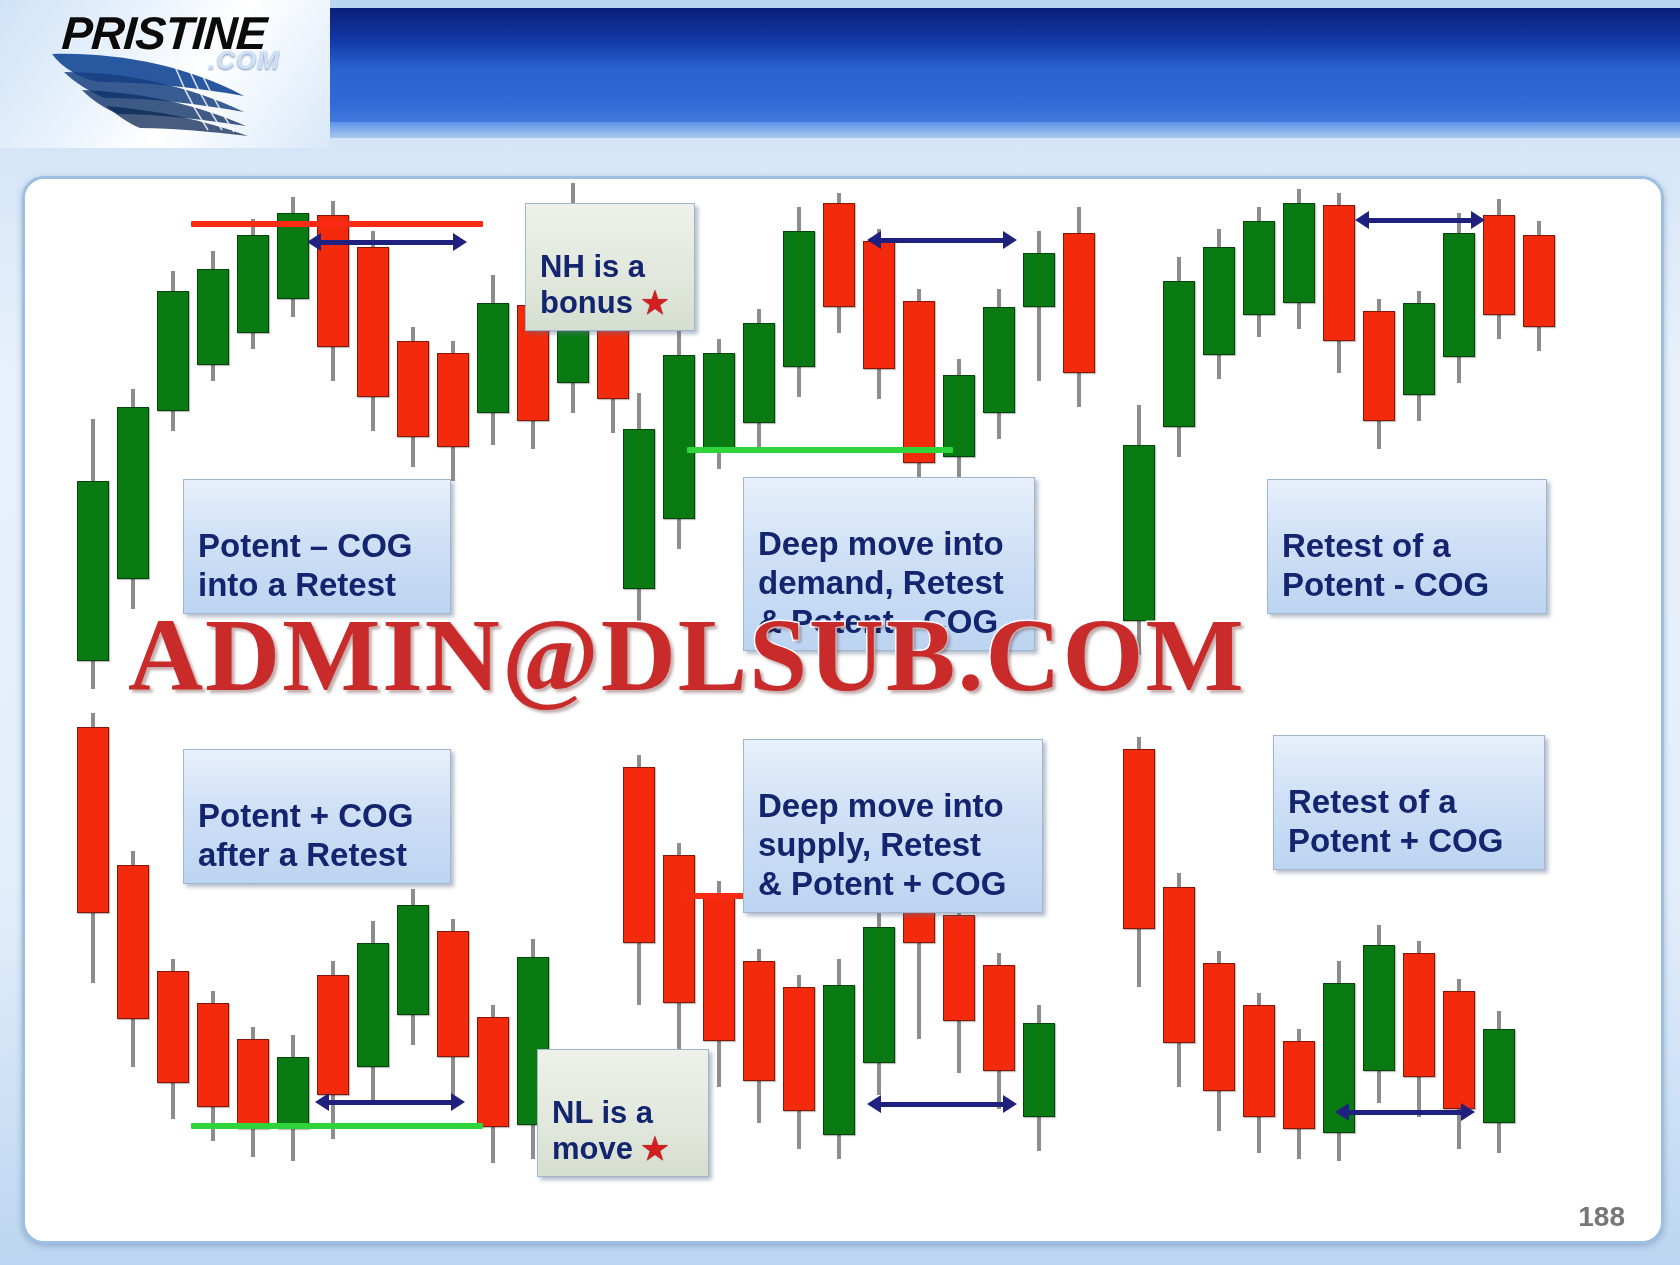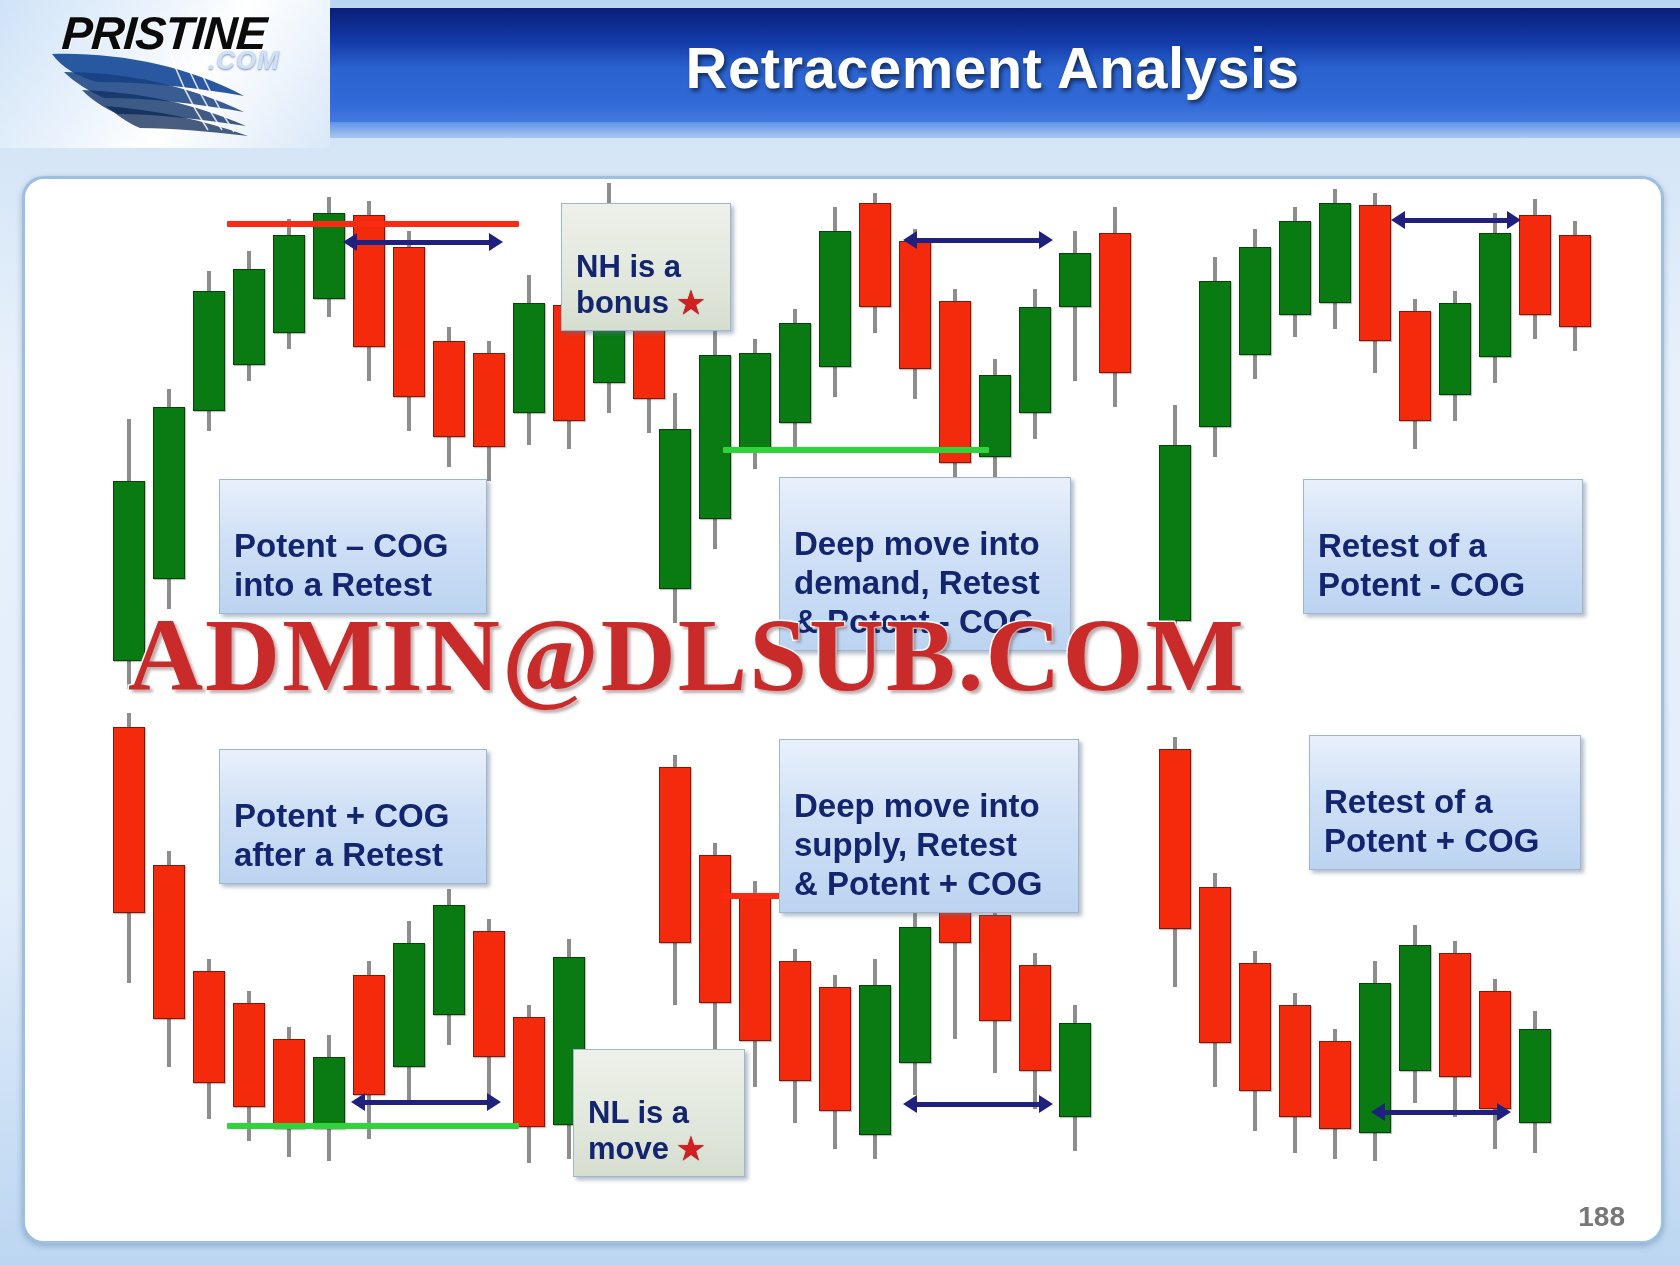--- a/index.html
+++ b/index.html
@@ -60,21 +60,21 @@
 
   
   #panel{
     position:absolute;left:22px;top:176px;width:1636px;height:1062px;
     background:#ffffff;
     border:3px solid #9cbfe2;
     border-radius:22px;
     box-shadow:0 2px 6px rgba(60,90,130,.35);
     overflow:hidden;
   }
-  #plot{position:absolute;inset:0;margin-left:36px;}
+  #plot{position:absolute;inset:0;}
 
   
   .candle{position:absolute;}
   .wick{
     position:absolute;width:4px;left:50%;margin-left:-2px;
     background:#8d8d8d;
   }
   .body{
     position:absolute;left:0;width:100%;
     border:1px solid rgba(0,0,0,.45);
@@ -166,21 +166,20 @@
         <g stroke="#ffffff" stroke-width="1.6" fill="none" opacity=".8">
           <path d="M120 8 C128 34 140 62 160 92"></path>
           <path d="M132 10 C142 36 154 62 174 92"></path>
           <path d="M144 14 C154 38 166 64 186 94"></path>
         </g>
       </svg>
       <div id="logo-text">PRISTINE</div>
       <div id="logo-com">.COM</div>
     </div>
 
-    <div id="title">Retracement Analysis</div>
   </div>
 
   <div id="panel">
     <div id="plot">
 
       <div class="candle up" style="left:52px;top:240px;width:32px;height:270px;">
         <div class="wick" style="top:0;height:270px;"></div>
           <div class="body" style="top:62px;height:180px;"></div>
         </div>
       <div class="candle up" style="left:92px;top:210px;width:32px;height:220px;">

